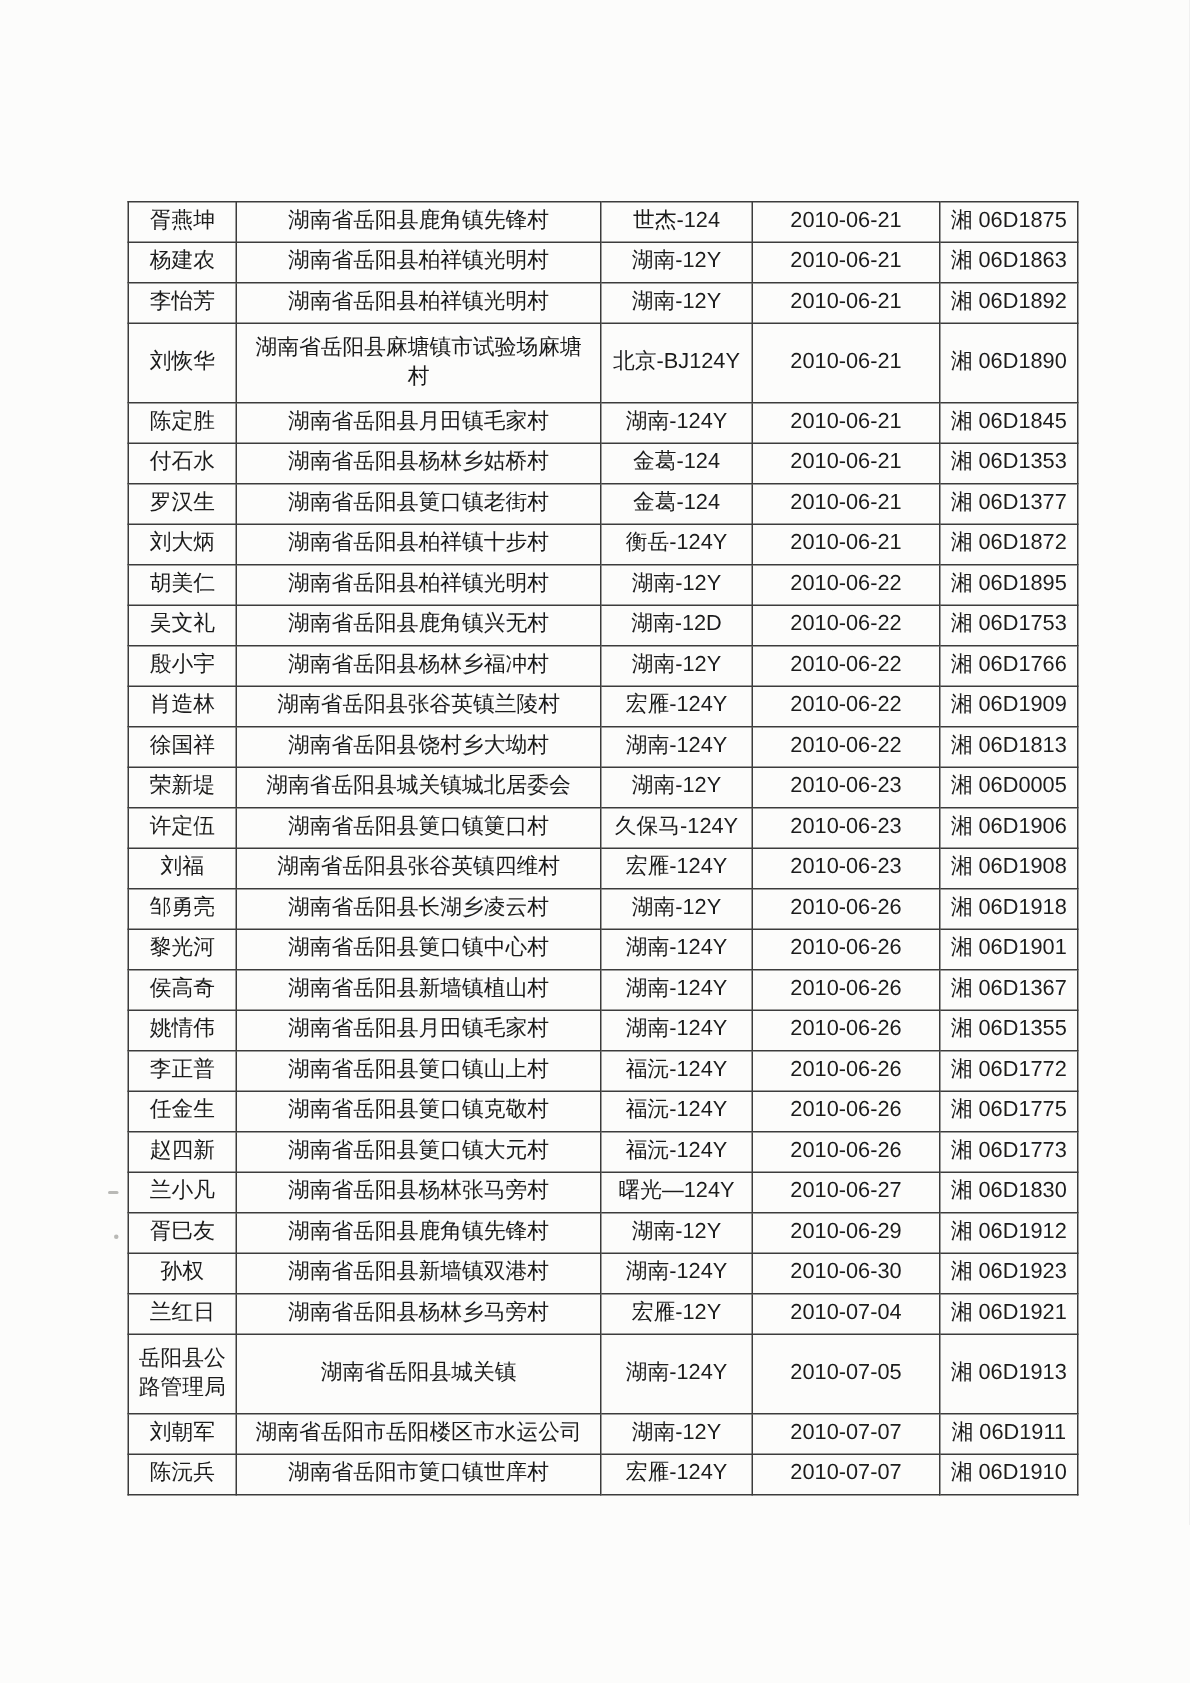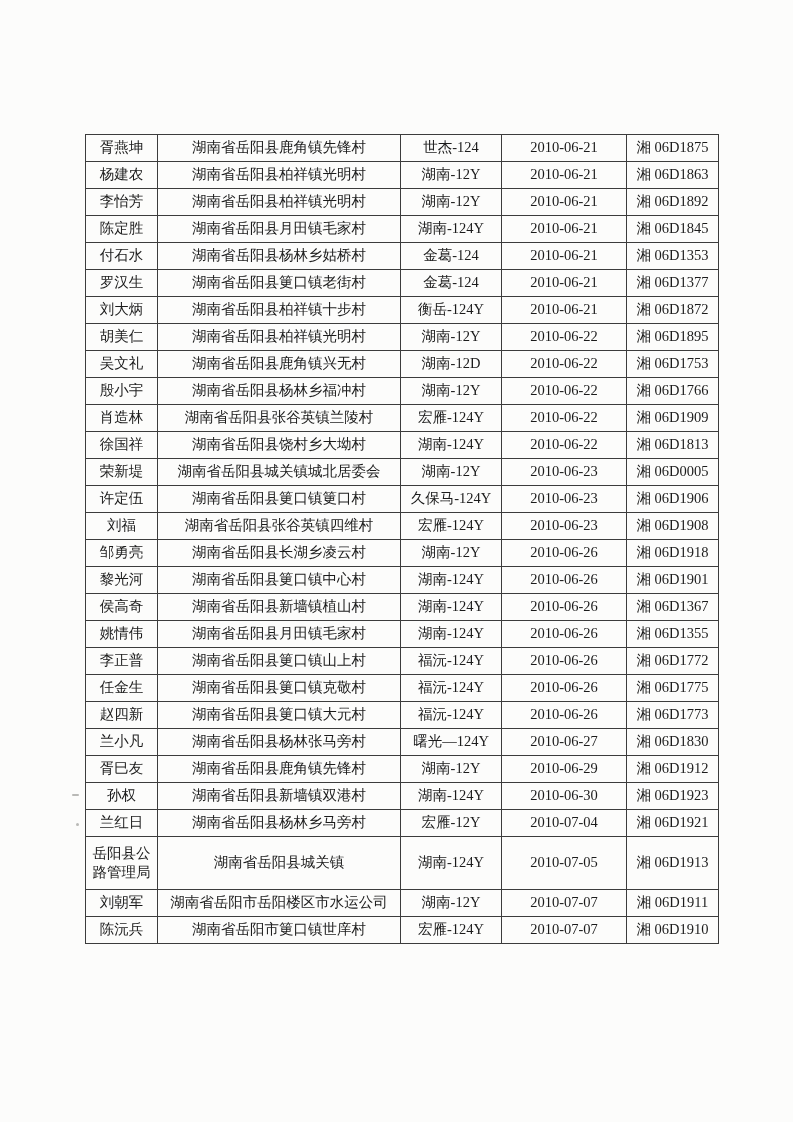--- a/index.html
+++ b/index.html
@@ -7,21 +7,21 @@
     padding: 0;
     background: #e8e8e8;
   }
   .page {
     position: relative;
     width: 793px;
     height: 1122px;
     margin: 0 auto;
     background: #fcfcfb;
     overflow: hidden;
-    font-family: Liberation Serif, serif;
+    font-family: Liberation Sans, sans-serif;
     color: #1b1b1b;
   }
   table.registry {
     position: absolute;
     left: 85px;
     top: 134px;
     width: 633px;
     border-collapse: collapse;
     table-layout: fixed;
   }
@@ -78,20 +78,27 @@
           <td class="date-cell">2010-06-21</td>
           <td class="plate-cell">湘 06D1863</td>
         </tr>
         <tr>
           <td class="name-cell">李怡芳</td>
           <td class="address-cell">湖南省岳阳县柏祥镇光明村</td>
           <td class="model-cell">湖南-12Y</td>
           <td class="date-cell">2010-06-21</td>
           <td class="plate-cell">湘 06D1892</td>
         </tr>
+        <tr class="tall">
+          <td class="name-cell">刘恢华</td>
+          <td class="address-cell">湖南省岳阳县麻塘镇市试验场麻塘村</td>
+          <td class="model-cell">北京-BJ124Y</td>
+          <td class="date-cell">2010-06-21</td>
+          <td class="plate-cell">湘 06D1890</td>
+        </tr>
         <tr>
           <td class="name-cell">陈定胜</td>
           <td class="address-cell">湖南省岳阳县月田镇毛家村</td>
           <td class="model-cell">湖南-124Y</td>
           <td class="date-cell">2010-06-21</td>
           <td class="plate-cell">湘 06D1845</td>
         </tr>
         <tr>
           <td class="name-cell">付石水</td>
           <td class="address-cell">湖南省岳阳县杨林乡姑桥村</td>

